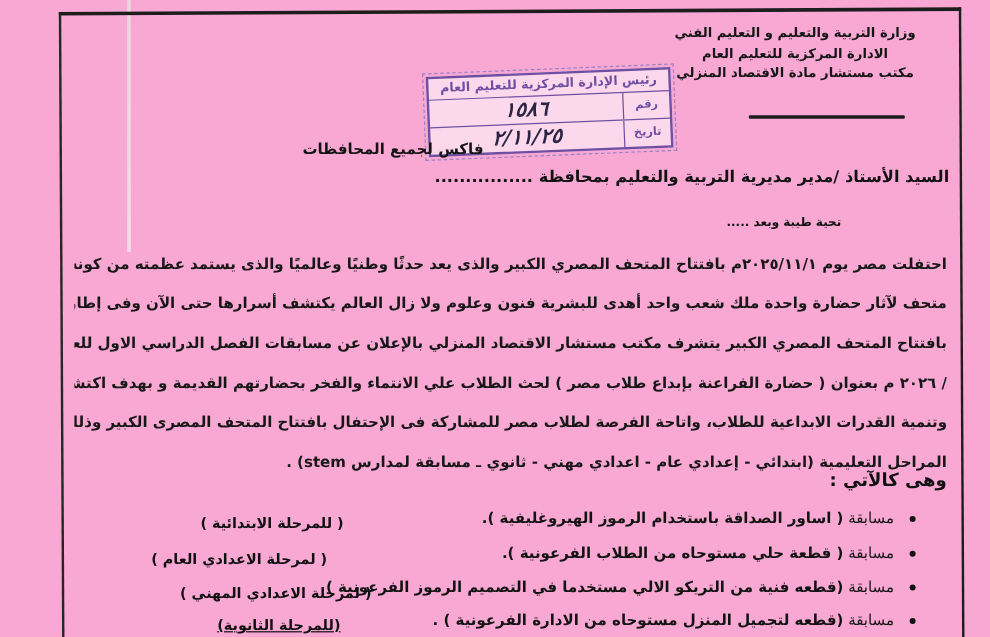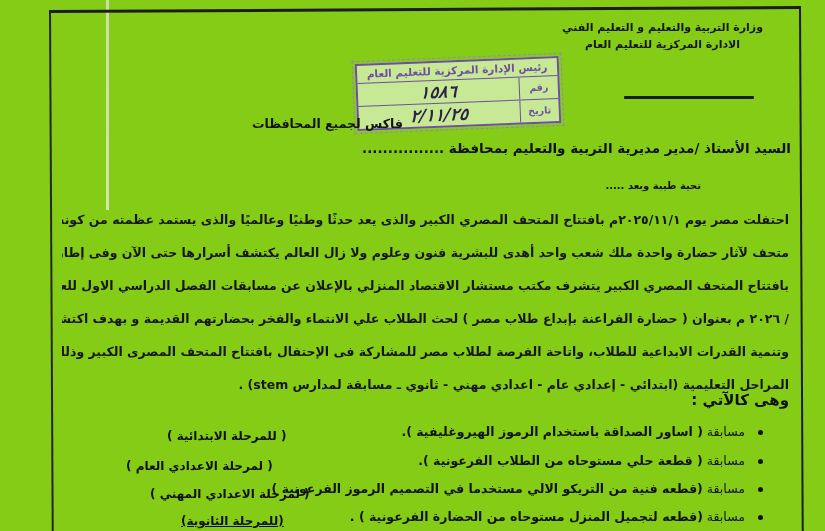--- a/index.html
+++ b/index.html
@@ -5,21 +5,21 @@
   html,body{margin:0;padding:0;}
   body{
     width:825px;height:531px;
     background:#f4f3f0;
     font-family:"DejaVu Sans", sans-serif;
     color:#1b1b1b;
     overflow:hidden;
   }
   .page{
     position:relative;width:825px;height:531px;
-    background:#84cc16;overflow:hidden;
+    background:#f9a8d4;overflow:hidden;
   }
   
   .frame{
     position:absolute;left:49px;top:10px;width:748px;height:580px;
     border-top:3px solid #1d1d1d;
     border-left:2.5px solid #262626;
     border-right:2.5px solid #1d1d1d;
     transform:rotate(-0.3deg);
     transform-origin:top left;
     background:transparent;
@@ -114,20 +114,21 @@
 <body>
 
 <div class="page">
 
   <div class="smudge"></div>
   <div class="frame"></div>
 
   <div class="header">
     <div>وزارة التربية والتعليم و التعليم الفني</div>
     <div>الادارة المركزية للتعليم العام</div>
+    <div>مكتب مستشار مادة الاقتصاد المنزلي</div>
   </div>
   <div class="divider"></div>
 
   <div class="stamp">
     <div class="stamp-title">رئيس الإدارة المركزية للتعليم العام</div>
     <div class="stamp-row first">
       <div class="stamp-label">رقم</div>
       <div class="stamp-value">١٥٨٦</div>
     </div>
     <div class="stamp-row">
@@ -161,17 +162,17 @@
     <span class="dot"></span><span class="comp-label">مسابقة</span> <span class="comp-name">( قطعة حلي مستوحاه من الطلاب الفرعونية ).</span>
   </div>
   <div class="stage" style="left:126px;top:459px;text-align:right;">( لمرحلة الاعدادي العام )</div>
 
   <div class="comp-row" style="top:481px;">
     <span class="dot"></span><span class="comp-label">مسابقة</span> <span class="comp-name">(قطعه فنية من التريكو الالي مستخدما في التصميم الرموز الفرعونية )</span>
   </div>
   <div class="stage" style="left:150px;top:487px;">( لمرحلة الاعدادي المهني )</div>
 
   <div class="comp-row" style="top:509px;">
-    <span class="dot"></span><span class="comp-label">مسابقة</span> <span class="comp-name">(قطعه لتجميل المنزل مستوحاه من الحضارة الفرعونية ) .</span>
+    <span class="dot"></span><span class="comp-label">مسابقة</span> <span class="comp-name">(قطعه لتجميل المنزل مستوحاه من الادارة الفرعونية ) .</span>
   </div>
   <div class="stage" style="left:181px;top:514px;text-decoration:underline;">(للمرحلة الثانوية)</div>
 
 </div>
 
 </body></html>

